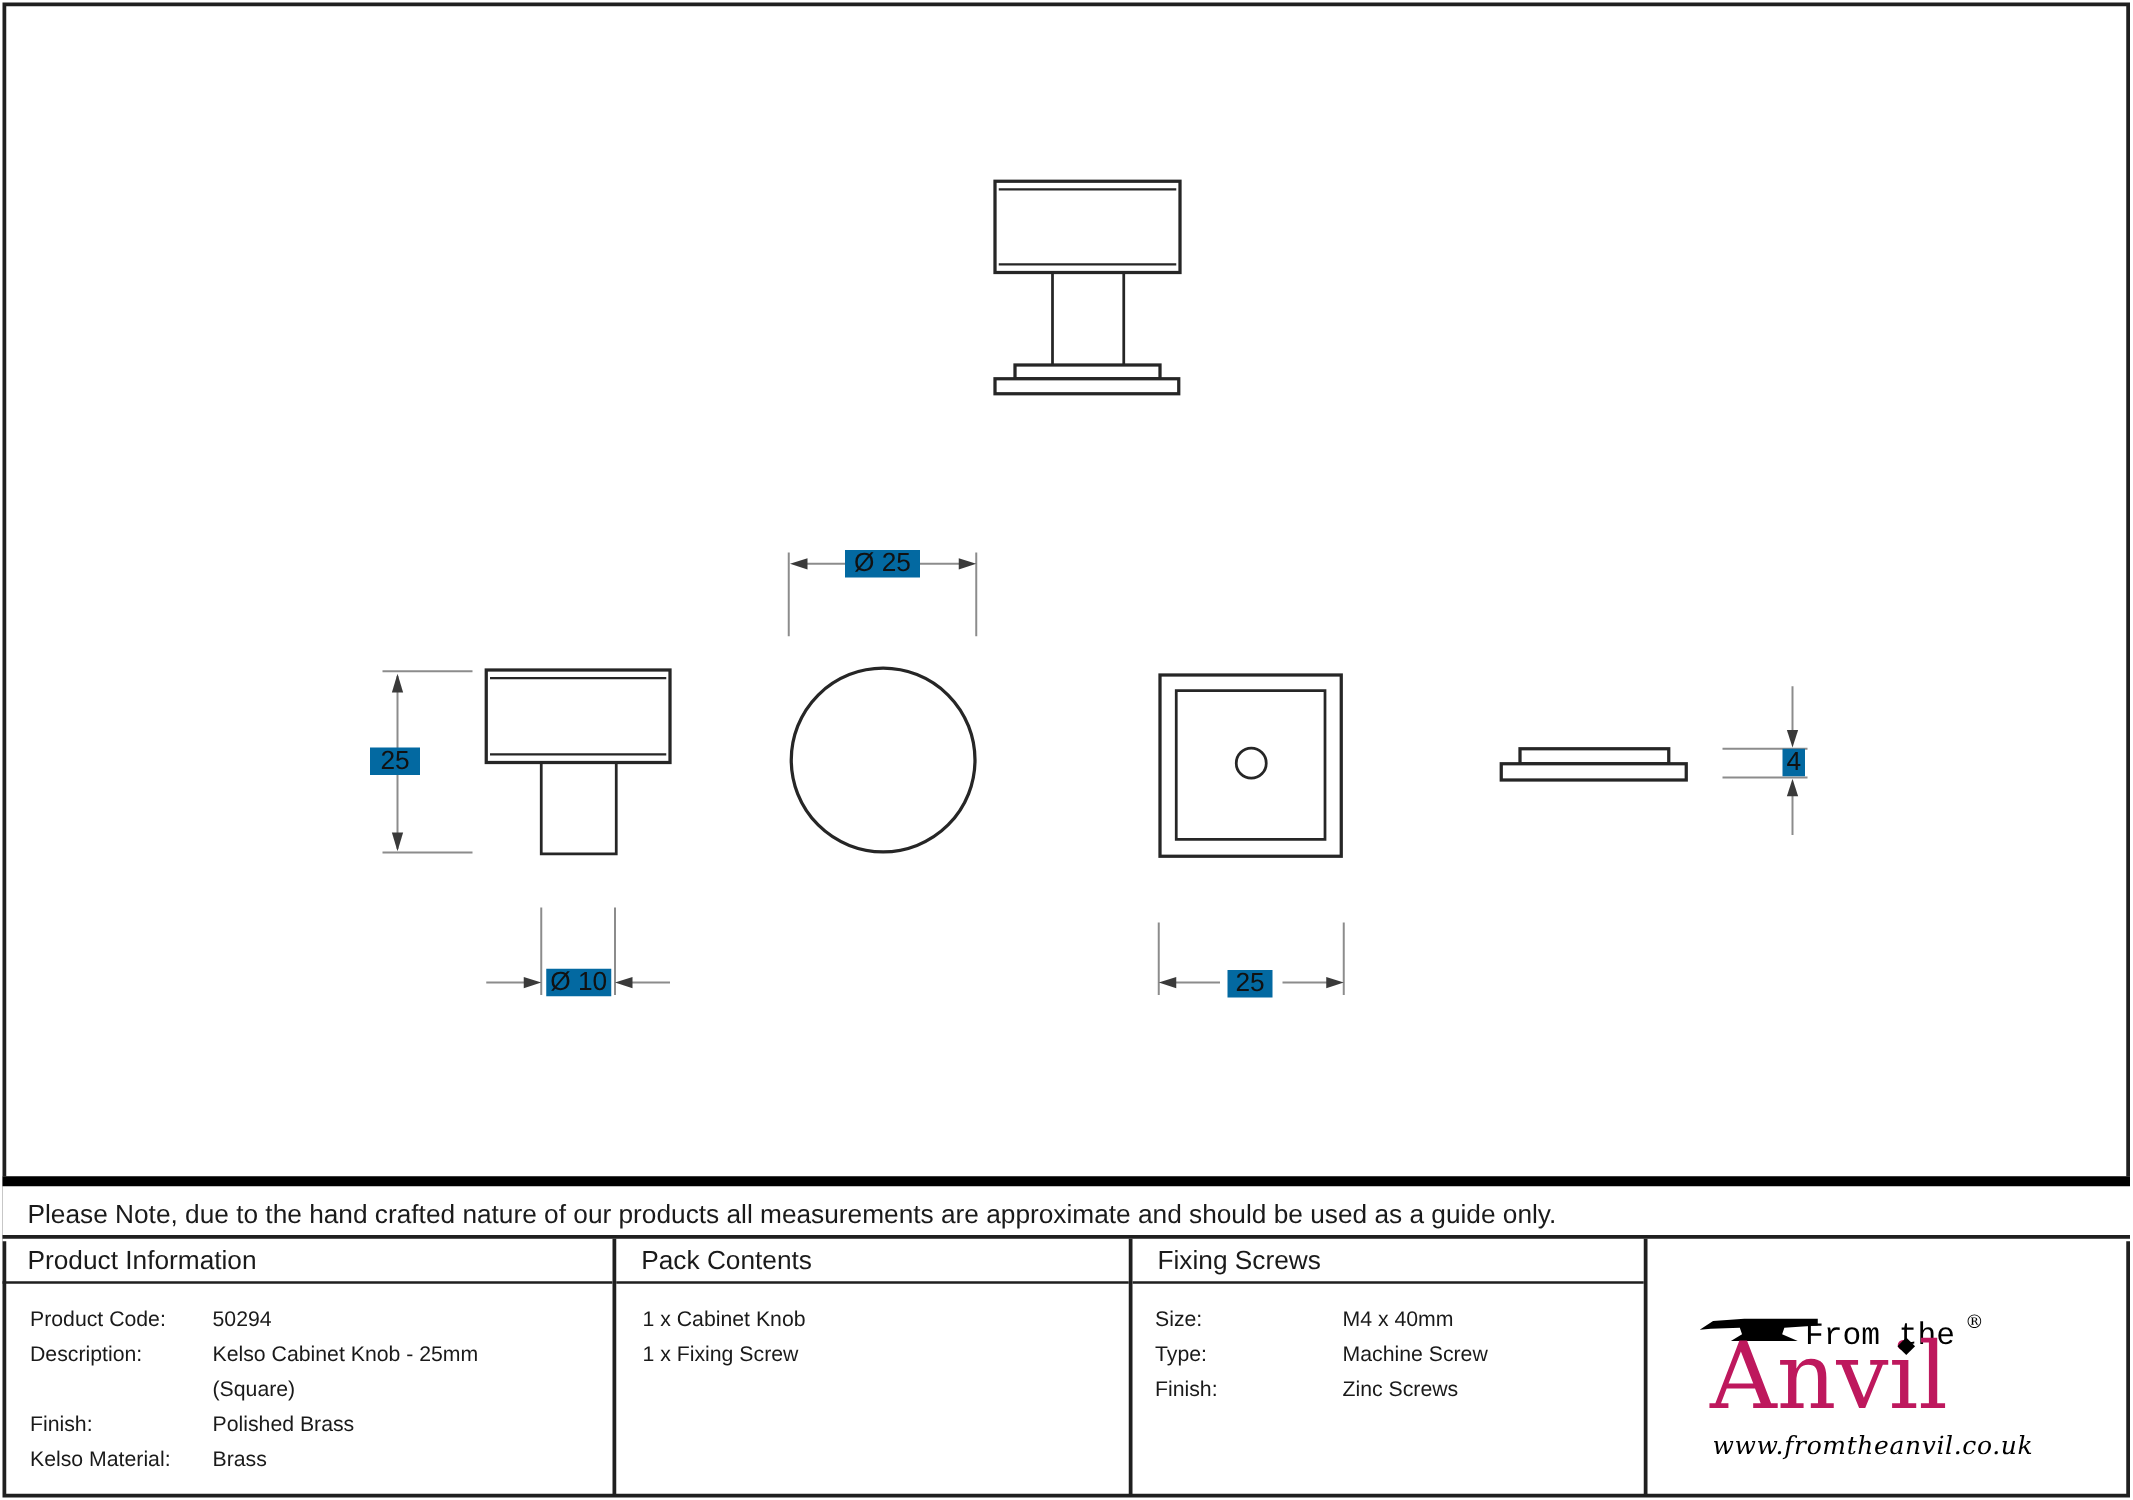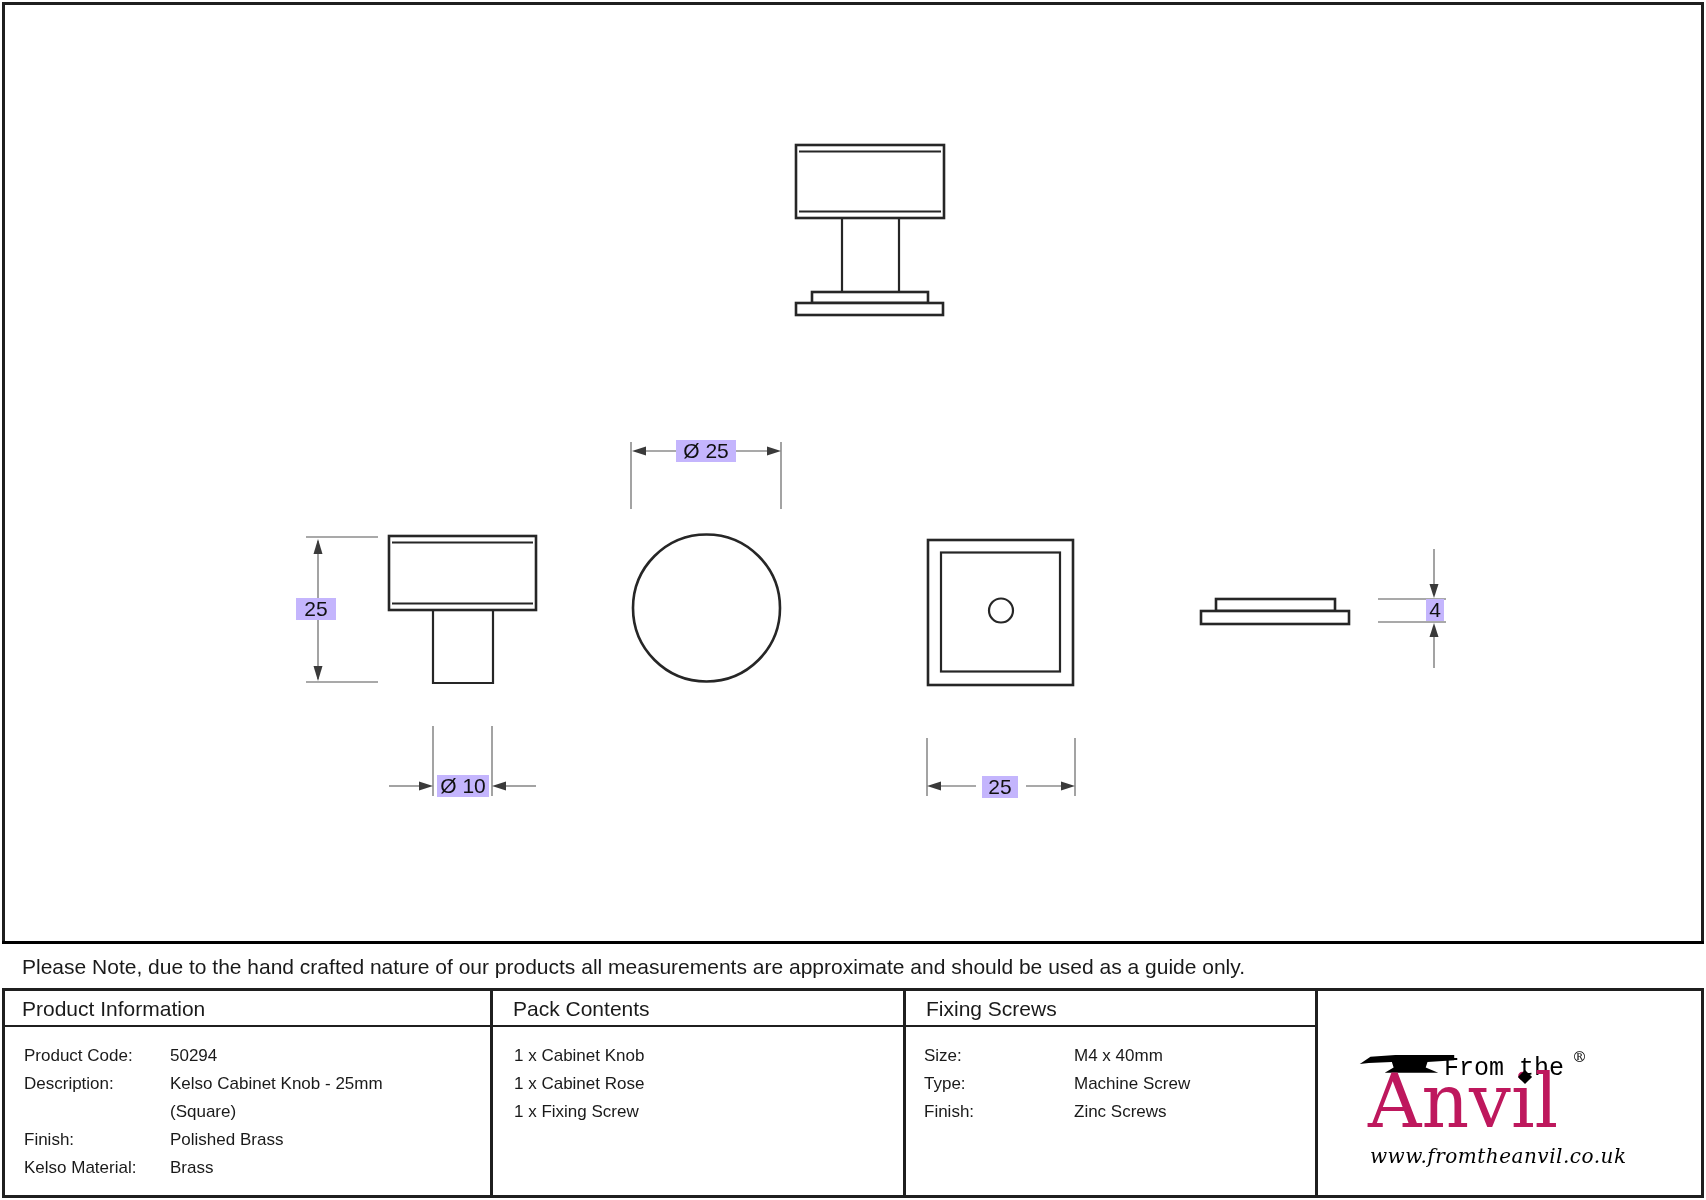--- a/index.html
+++ b/index.html
@@ -8,27 +8,27 @@
     font-family:"Liberation Sans", sans-serif; color:#1a1a1a; overflow:hidden;
   }
   .frame {
     position:absolute; left:2px; top:2px; right:2px; bottom:2px;
     border:3px solid #1f1f1f;
   }
   
   .drawing-area { position:absolute; left:0; top:0; width:1706px; height:941px; }
   .drawing-area svg { position:absolute; left:0; top:0; }
   .dim-label {
-    position:absolute; font-size:21px; color:#111; background:#c4b5fd;
+    position:absolute; font-size:21px; color:#111; background:#0369a1;
     text-align:center; line-height:22px; white-space:nowrap;
   }
   
   .bottom { position:absolute; left:2px; right:2px; top:941px; bottom:4px; }
   .note-row {
-    border-top:3px solid #000000; height:44px; line-height:45px;
+    border-top:8px solid #000000; height:44px; line-height:45px;
     padding-left:20px; font-size:21px; background:#fff;
   }
   .spec-table {
     position:absolute; left:0; right:0; top:47px; bottom:0;
     border-top:3px solid #1f1f1f; display:flex;
   }
   .col { position:relative; border-right:3px solid #1f1f1f; box-sizing:border-box; }
   .col:last-child { border-right:none; }
   .col-1 { width:491px; }
   .col-2 { width:413px; }
@@ -183,21 +183,20 @@
             <span class="kv-label">Kelso Material:</span>
             <span class="kv-value">Brass</span>
           </div>
         </div>
       </div>
 
       <div class="col col-2">
         <div class="col-header">Pack Contents</div>
         <div class="col-body">
           <div class="pc-item">1 x Cabinet Knob</div>
-          <div class="pc-item">1 x Cabinet Rose</div>
           <div class="pc-item">1 x Fixing Screw</div>
         </div>
       </div>
 
       <div class="col col-3">
         <div class="col-header">Fixing Screws</div>
         <div class="col-body">
           <div class="kv-row">
             <span class="kv-label">Size:</span>
             <span class="kv-value">M4 x 40mm</span>

